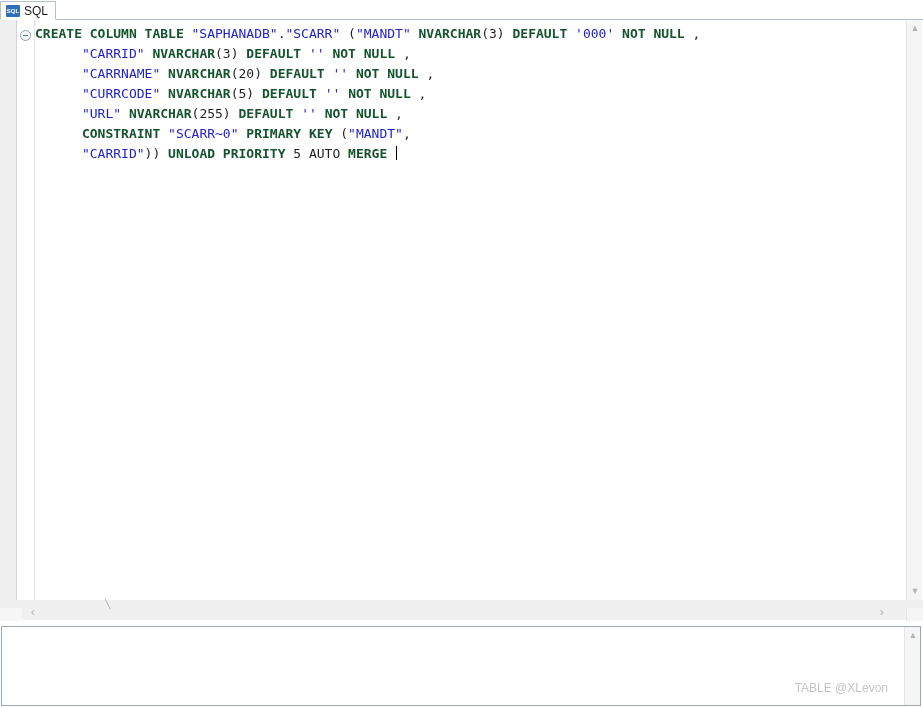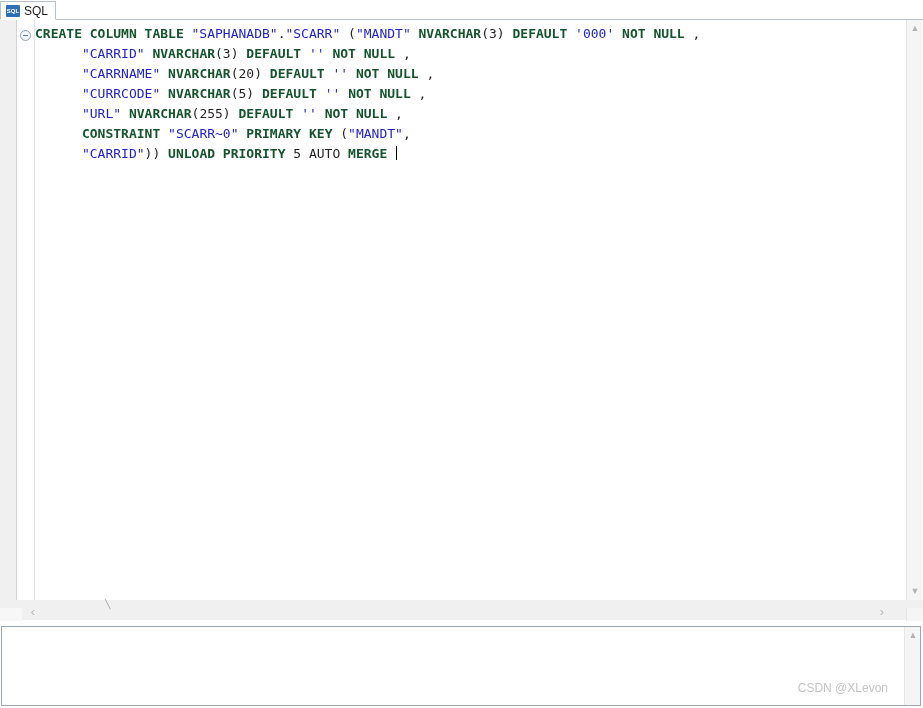--- a/index.html
+++ b/index.html
@@ -308,14 +308,14 @@
 </div>
 
 <div class="sash">
   <span class="sash-grip">╲</span>
 </div>
 
 <div class="bottom-panel">
   <div class="bp-vscroll">
     <div class="arrow">▲</div>
   </div>
-  <div class="watermark">CSDN @XLevon</div>
+  <div class="watermark">TABLE @XLevon</div>
 </div>
 
 </body></html>

